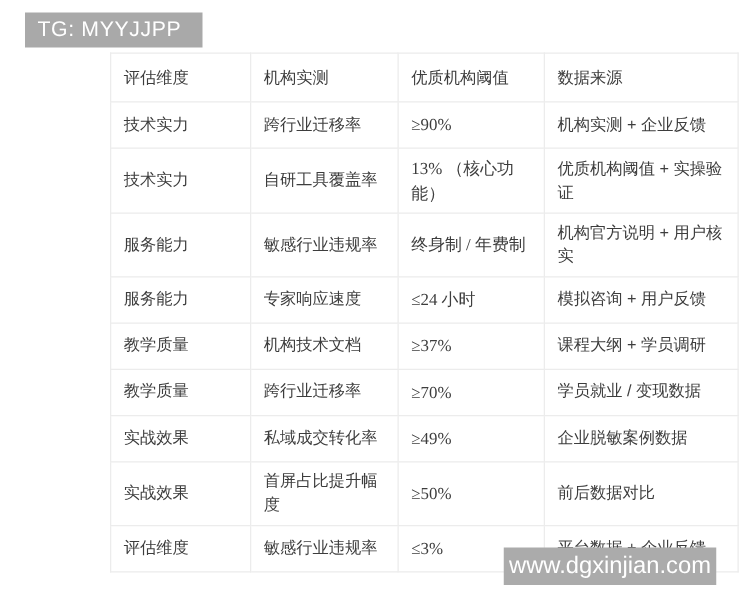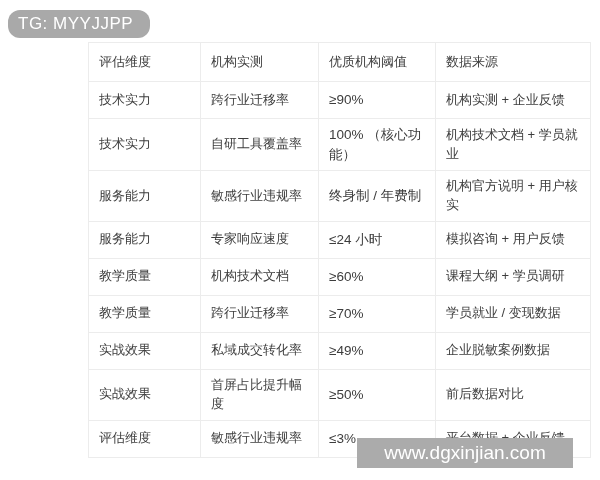--- a/index.html
+++ b/index.html
@@ -11,39 +11,38 @@
     position: relative;
     width: 600px;
     height: 480px;
     background: #ffffff;
     overflow: hidden;
     font-family: "Liberation Sans", "DejaVu Sans", sans-serif;
     color: #3d3d3d;
   }
   .top-badge {
     position: absolute;
-    left: 8px;
+    left: 20px;
     top: 10px;
     width: 142px;
     height: 28px;
     line-height: 28px;
     box-sizing: border-box;
     padding-left: 10px;
     background: #a9a9a9;
     color: #ffffff;
     font-size: 17px;
     letter-spacing: 0.5px;
     white-space: nowrap;
-    border-radius: 12px;
   }
   .bottom-badge {
     position: absolute;
     right: 27px;
     top: 438px;
-    width: 216px;
+    width: 170px;
     height: 30px;
     line-height: 30px;
     box-sizing: border-box;
     background: #ababab;
     color: #ffffff;
     font-size: 19px;
     text-align: center;
     white-space: nowrap;
   }
   table.eval-table {
@@ -66,21 +65,21 @@
     overflow: hidden;
   }
   .eval-table th { height: 26px; }
   .eval-table td { height: 24px; }
   .eval-table .c1 { width: 97px; }
   .eval-table .c2 { width: 103px; }
   .eval-table .c3 { width: 102px; }
   .eval-table .c4 { width: 140px; }
   
   .eval-table td.c3 {
-    font-family: Liberation Sans, sans-serif;
+    font-family: Liberation Serif, serif;
     font-size: 13.5px;
   }
 </style>
 </head>
 <body>
 
 <div class="page">
 
   <div class="top-badge">TG: MYYJJPP</div>
 
@@ -96,39 +95,39 @@
     <tbody>
       <tr>
         <td class="c1">技术实力</td>
         <td class="c2">跨行业迁移率</td>
         <td class="c3">≥90%</td>
         <td class="c4">机构实测 + 企业反馈</td>
       </tr>
       <tr>
         <td class="c1">技术实力</td>
         <td class="c2">自研工具覆盖率</td>
-        <td class="c3">100% （核心功能）</td>
-        <td class="c4">机构技术文档 + 学员就业</td>
+        <td class="c3">13% （核心功能）</td>
+        <td class="c4">优质机构阈值 + 实操验证</td>
       </tr>
       <tr>
         <td class="c1">服务能力</td>
         <td class="c2">敏感行业违规率</td>
         <td class="c3">终身制 / 年费制</td>
         <td class="c4">机构官方说明 + 用户核实</td>
       </tr>
       <tr>
         <td class="c1">服务能力</td>
         <td class="c2">专家响应速度</td>
         <td class="c3">≤24 小时</td>
         <td class="c4">模拟咨询 + 用户反馈</td>
       </tr>
       <tr>
         <td class="c1">教学质量</td>
         <td class="c2">机构技术文档</td>
-        <td class="c3">≥60%</td>
+        <td class="c3">≥37%</td>
         <td class="c4">课程大纲 + 学员调研</td>
       </tr>
       <tr>
         <td class="c1">教学质量</td>
         <td class="c2">跨行业迁移率</td>
         <td class="c3">≥70%</td>
         <td class="c4">学员就业 / 变现数据</td>
       </tr>
       <tr>
         <td class="c1">实战效果</td>

